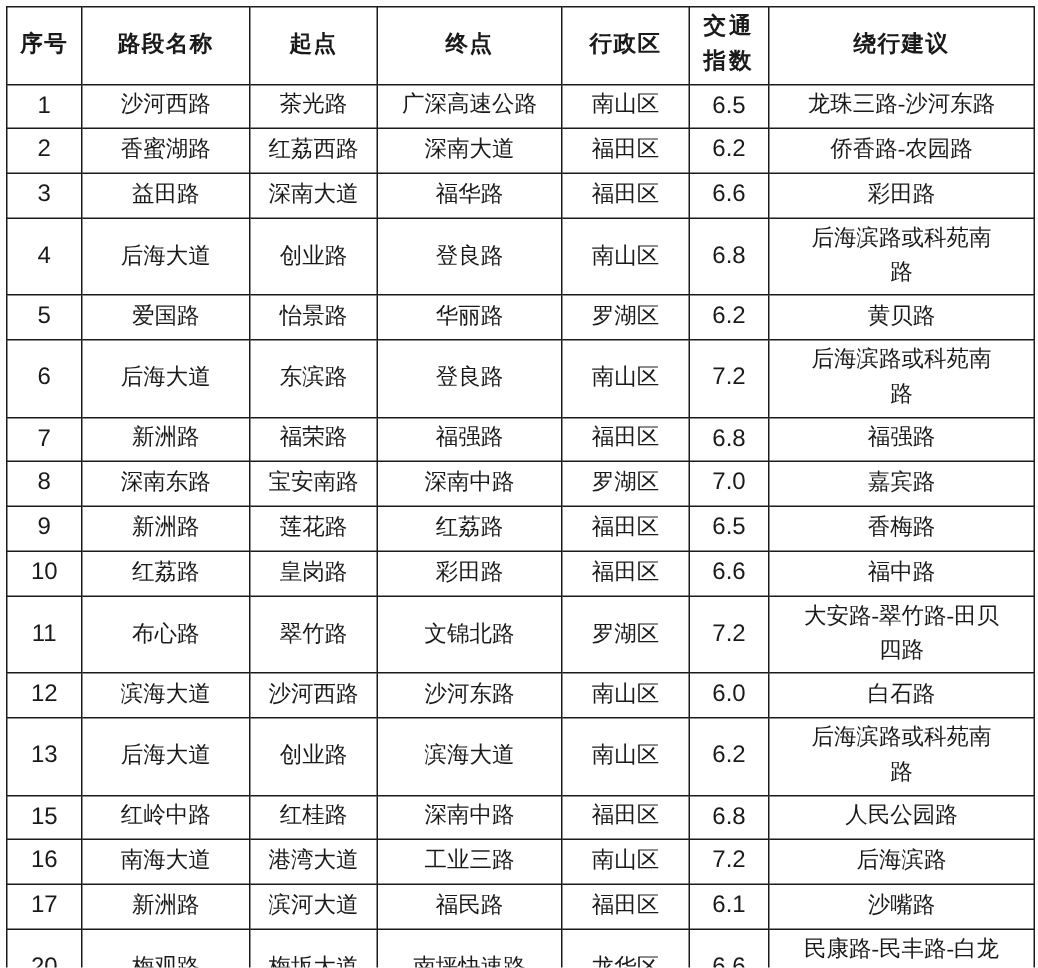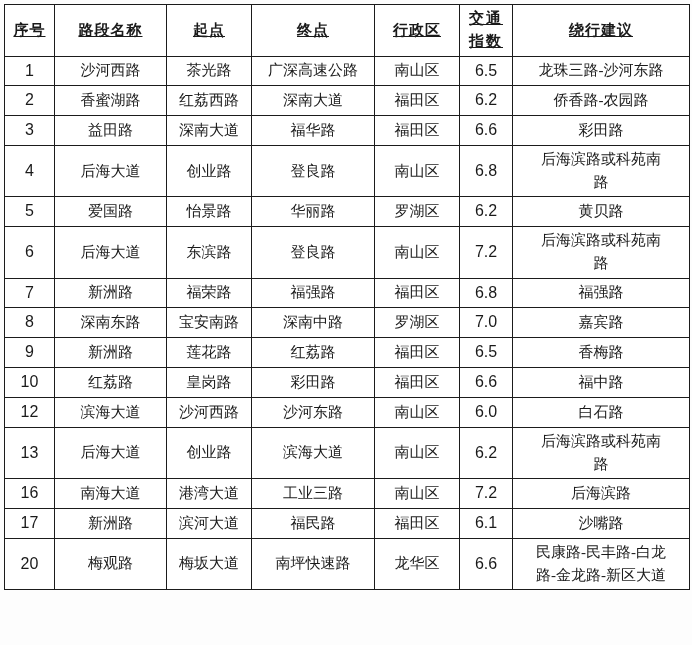--- a/index.html
+++ b/index.html
@@ -26,21 +26,21 @@
   }
   .traffic-table th,
   .traffic-table td {
     border: 1px solid var(--border-color);
     text-align: center;
     vertical-align: middle;
     padding: 2px 6px;
     line-height: 1.55;
     overflow: hidden;
   }
-  .traffic-table thead tr { height: 51px; text-decoration: underline; }
+  .traffic-table thead tr { height: 51px; }
   .traffic-table tbody tr { height: 26px; }
   .traffic-table th {
     font-weight: bold;
     font-size: 15px;
     letter-spacing: 1px;
   }
   .traffic-table td {
     font-size: 15px;
   }
   
@@ -168,36 +168,54 @@
       <tr>
         <td class="col-index">10</td>
         <td class="col-road">红荔路</td>
         <td class="col-start">皇岗路</td>
         <td class="col-end">彩田路</td>
         <td class="col-district">福田区</td>
         <td class="col-traffic_index">6.6</td>
         <td class="col-detour">福中路</td>
       </tr>
       <tr>
+        <td class="col-index">11</td>
+        <td class="col-road">布心路</td>
+        <td class="col-start">翠竹路</td>
+        <td class="col-end">文锦北路</td>
+        <td class="col-district">罗湖区</td>
+        <td class="col-traffic_index">7.2</td>
+        <td class="col-detour">大安路-翠竹路-田贝四路</td>
+      </tr>
+      <tr>
         <td class="col-index">12</td>
         <td class="col-road">滨海大道</td>
         <td class="col-start">沙河西路</td>
         <td class="col-end">沙河东路</td>
         <td class="col-district">南山区</td>
         <td class="col-traffic_index">6.0</td>
         <td class="col-detour">白石路</td>
       </tr>
       <tr>
         <td class="col-index">13</td>
         <td class="col-road">后海大道</td>
         <td class="col-start">创业路</td>
         <td class="col-end">滨海大道</td>
         <td class="col-district">南山区</td>
         <td class="col-traffic_index">6.2</td>
         <td class="col-detour">后海滨路或科苑南路</td>
+      </tr>
+      <tr>
+        <td class="col-index">15</td>
+        <td class="col-road">红岭中路</td>
+        <td class="col-start">红桂路</td>
+        <td class="col-end">深南中路</td>
+        <td class="col-district">福田区</td>
+        <td class="col-traffic_index">6.8</td>
+        <td class="col-detour">人民公园路</td>
       </tr>
       <tr>
         <td class="col-index">16</td>
         <td class="col-road">南海大道</td>
         <td class="col-start">港湾大道</td>
         <td class="col-end">工业三路</td>
         <td class="col-district">南山区</td>
         <td class="col-traffic_index">7.2</td>
         <td class="col-detour">后海滨路</td>
       </tr>

